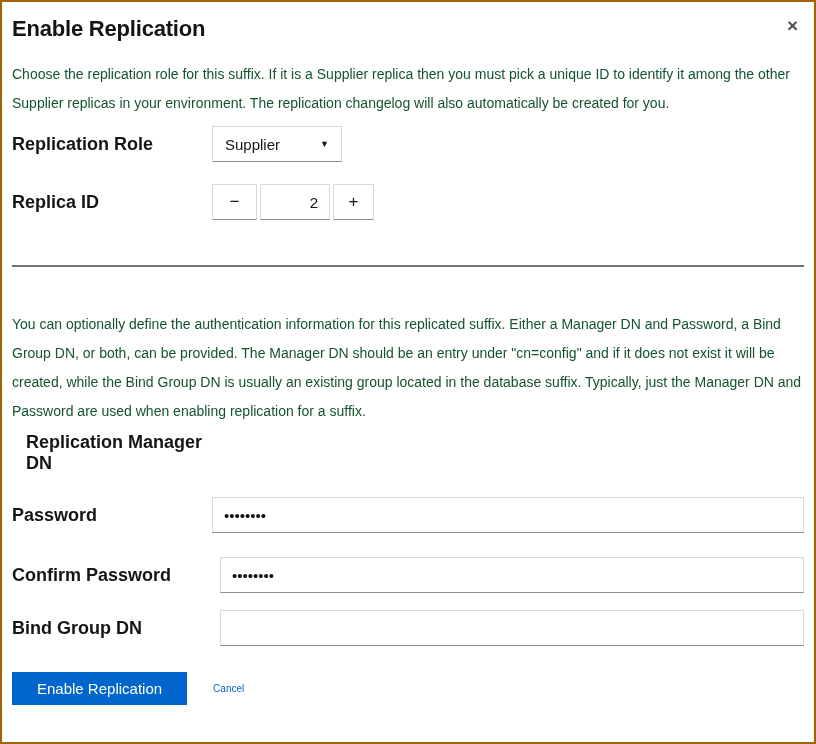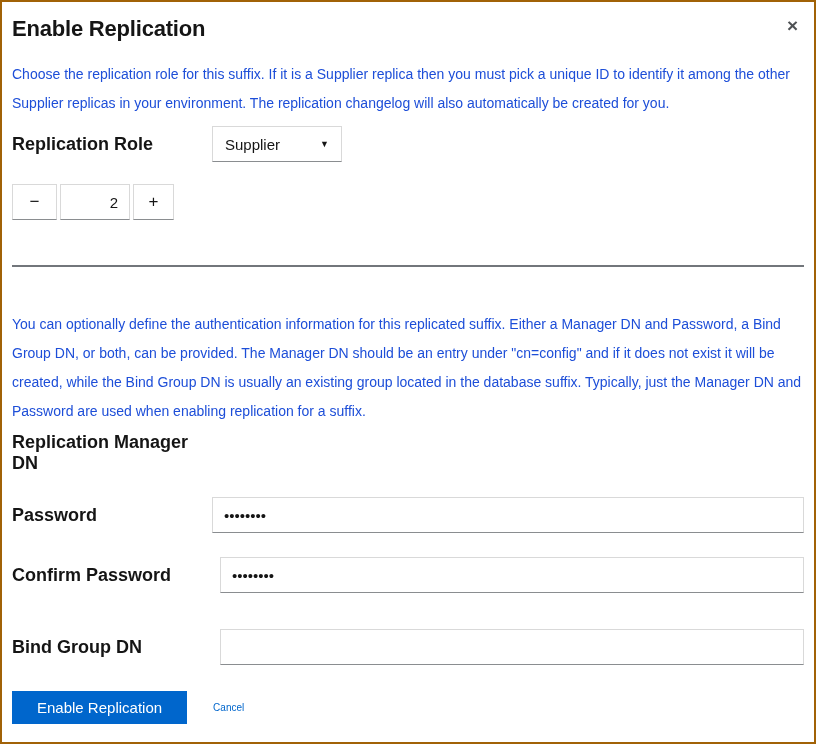--- a/index.html
+++ b/index.html
@@ -15,33 +15,33 @@
     font-size:22px; font-weight:700; margin:0; line-height:30px;
     letter-spacing:-0.2px;
   }
 
   .close-btn {
     position:absolute; top:14px; right:16px;
     background:none; border:none; padding:0; cursor:pointer;
     color:#4f5255; font-size:19px; font-weight:700; line-height:1;
   }
 
-  .para { font-size:14px; line-height:29px; margin:0; color:#1d4ed8; }
+  .para { font-size:14px; line-height:29px; margin:0; color:#14532d; }
   .para-top  { margin-top:16px; }
   .para-auth { margin-top:43px; }
 
   .row { display:flex; align-items:center; }
   .row-label { width:200px; flex:none; font-size:18px; font-weight:700; }
 
   .row-role    { margin-top:8px;  }
   .row-replica { margin-top:22px; }
-  .row-mgr     { margin-top:6px;  }
+  .row-mgr     { margin-top:6px;margin-left:14px;  }
   .row-pwd     { margin-top:23px; }
   .row-confirm { margin-top:24px;gap:8px; }
-  .row-bind    { margin-top:36px;gap:8px; }
+  .row-bind    { margin-top:17px;gap:8px; }
 
   .pf-input {
     box-sizing:border-box; height:36px; background:#fff;
     border:1px solid #d9d9d9; border-bottom-color:#8a8d90;
     font-family:"Liberation Sans", sans-serif; font-size:15px; color:#151515;
     padding:0 11px; outline:none;
   }
   .text-input { flex:1; min-width:0; }
 
   .select-toggle {
@@ -96,20 +96,21 @@
 
   <div class="row row-role">
     <span class="row-label">Replication Role</span>
     <div class="select-toggle">
       <span>Supplier</span>
       <span class="caret">▼</span>
     </div>
   </div>
 
   <div class="row row-replica">
+    <span class="row-label">Replica ID</span>
     <div class="number-group">
       <button class="num-btn">
         <span>−</span>
       </button>
       <input class="pf-input num-input" type="text" value="2" style="">
       <button class="num-btn num-btn-plus">
         <span>+</span>
       </button>
     </div>
   </div>

